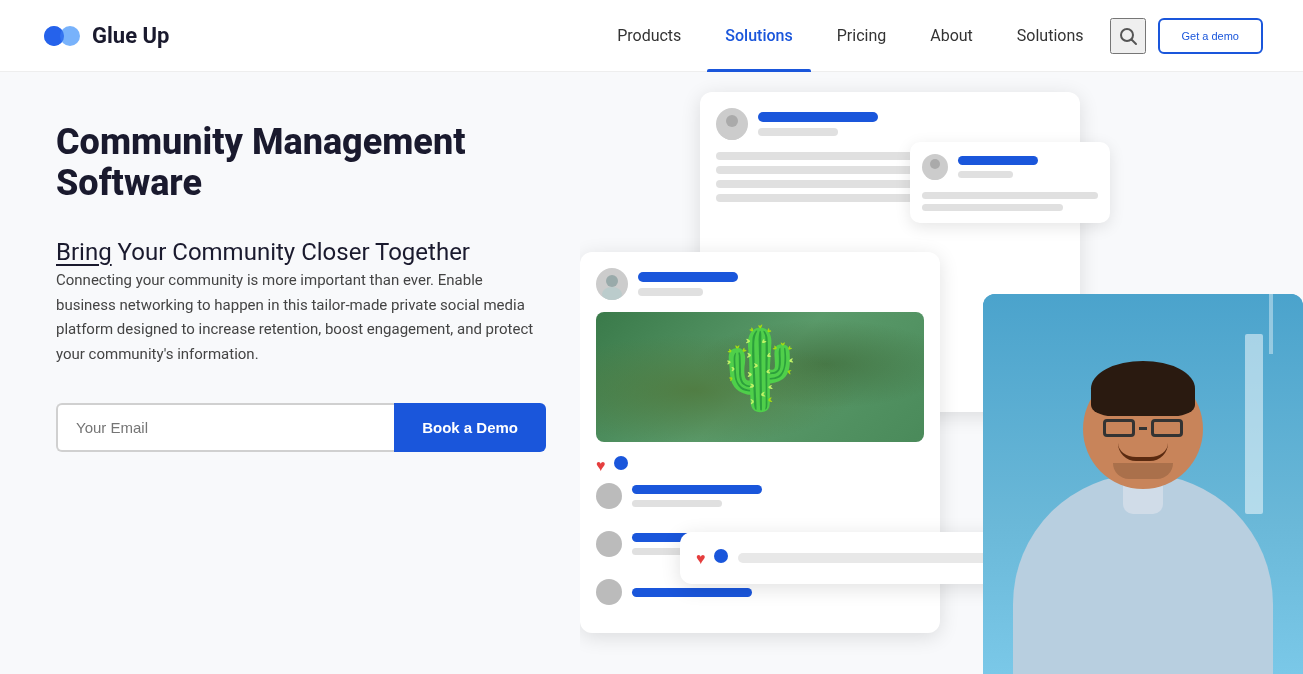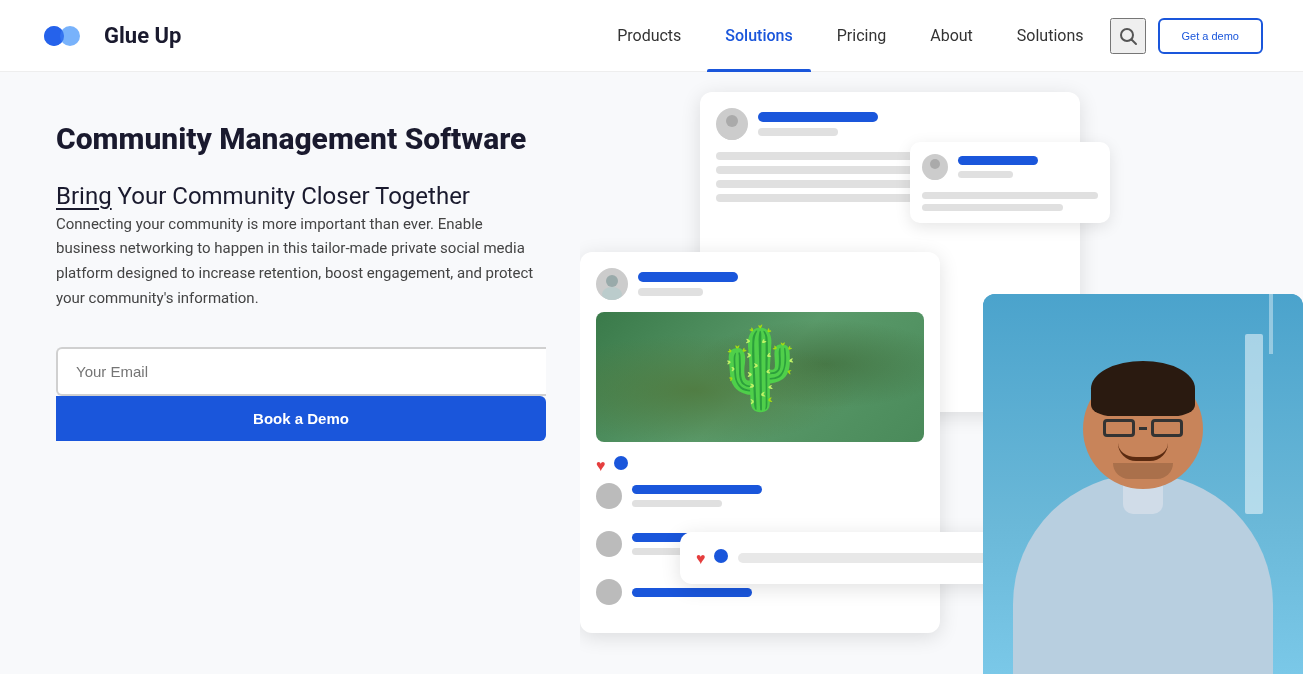--- a/index.html
+++ b/index.html
@@ -18,21 +18,21 @@
       display: flex;
       align-items: center;
       padding: 0 40px;
       border-bottom: 1px solid #eee;
       position: relative;
       z-index: 10;
     }
     .logo-area {
       display: flex;
       align-items: center;
-      gap: 20px;
+      gap: 8px;
       text-decoration: none;
       margin-right: auto;
     }
     .logo-icon {
       display: flex;
       align-items: center;
     }
     .logo-text {
       font-size: 22px;
       font-weight: 700;
@@ -100,25 +100,25 @@
 
     .left-section {
       width: 580px;
       padding: 50px 40px 40px 56px;
       display: flex;
       flex-direction: column;
       justify-content: flex-start;
     }
 
     .headline {
-      font-size: 30px;
+      font-size: 36px;
       font-weight: 800;
       color: #1a1a2e;
       line-height: 1.15;
-      margin-bottom: 24px;
+      margin-bottom: 32px;
     }
 
     .subheadline {
       font-size: 24px;
       font-weight: 400;
       color: #1a1a2e;
       line-height: 1.3;
     }
     .subheadline .underline-word {
       text-decoration: underline;
@@ -130,21 +130,20 @@
       color: #444;
       line-height: 1.65;
       max-width: 500px;
       margin-bottom: 36px;
     }
 
     .cta-form {
       display: flex;
       gap: 0;
       width: 490px;
-      flex-direction: column;
     }
     .email-input {
       flex: 1;
       padding: 14px 18px;
       border: 2px solid #d0d0d0;
       border-right: none;
       border-radius: 6px 0 0 6px;
       font-size: 15px;
       color: #888;
       background: #fff;

